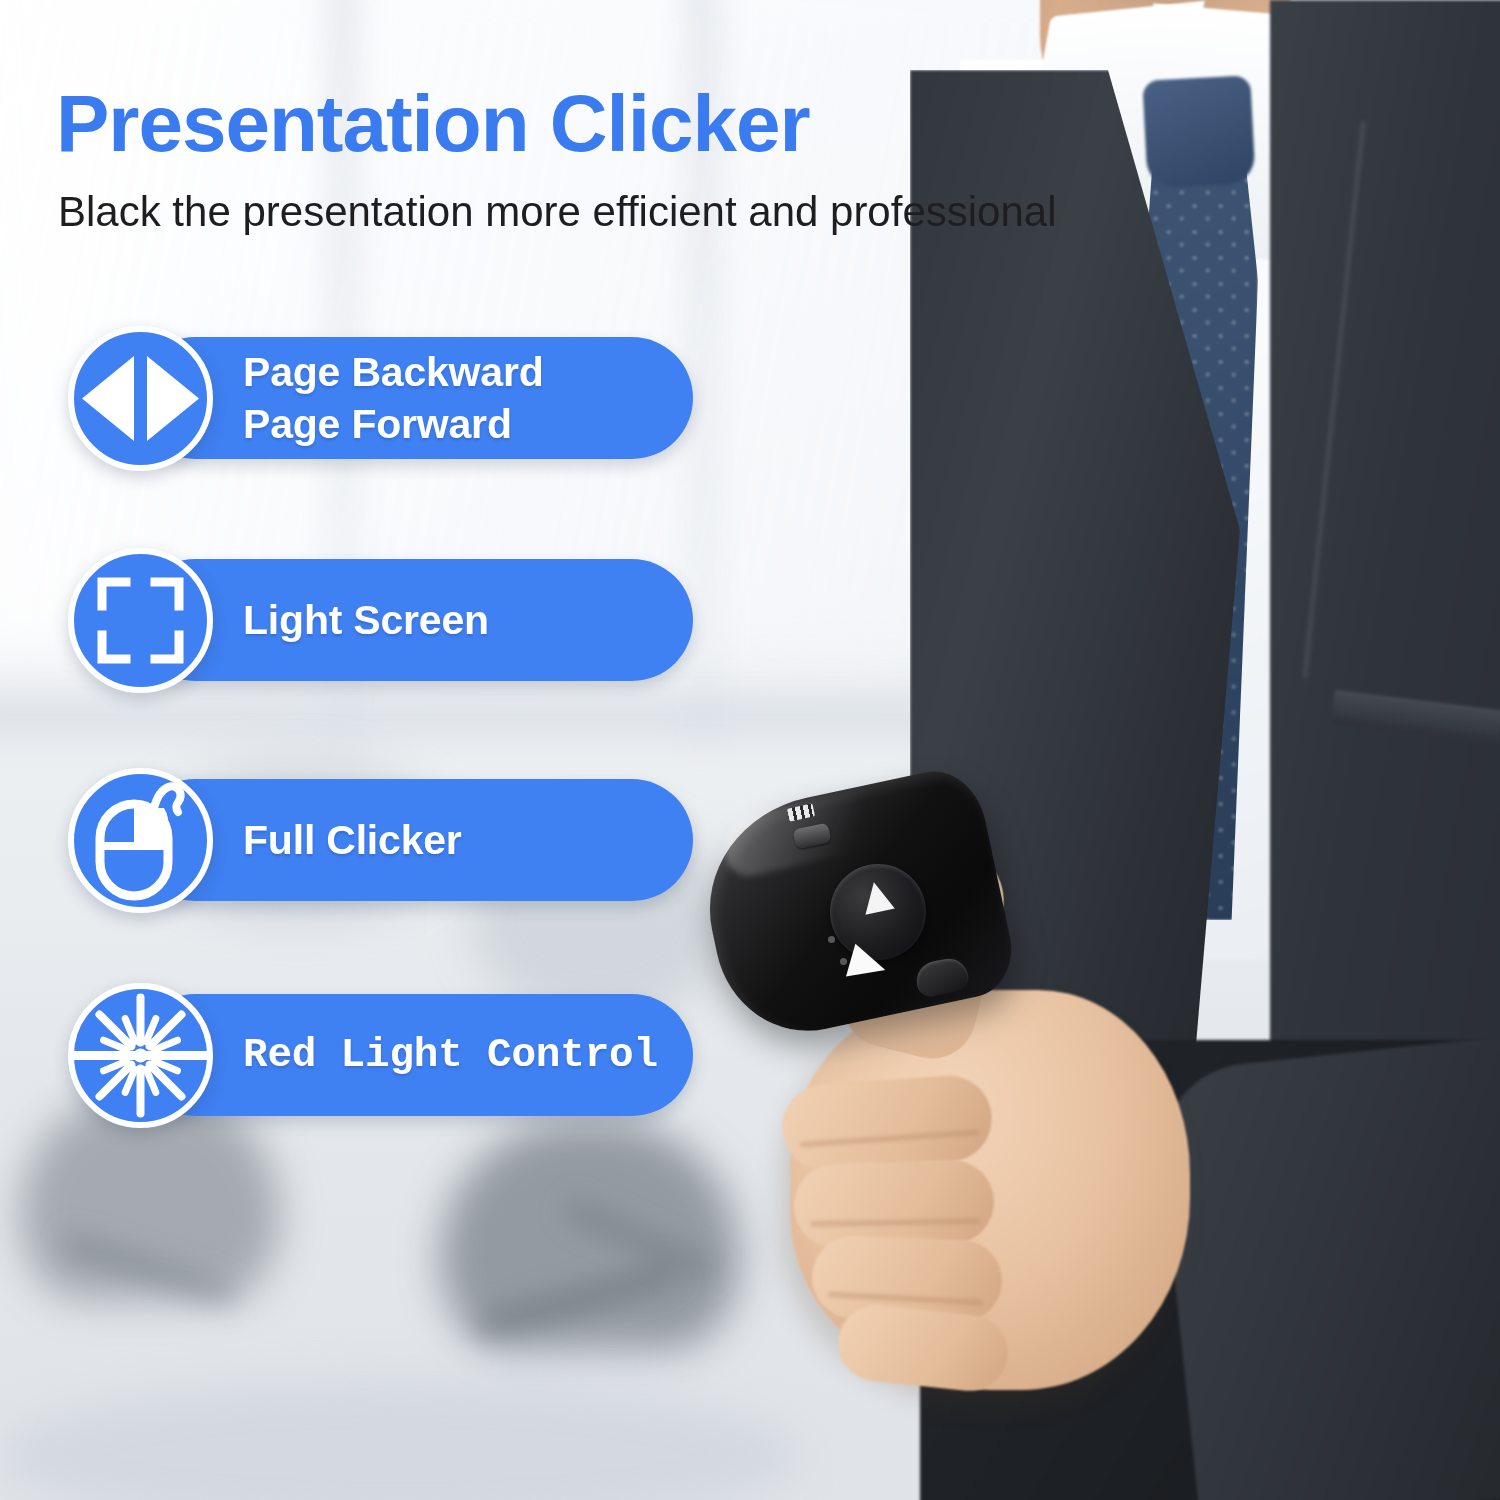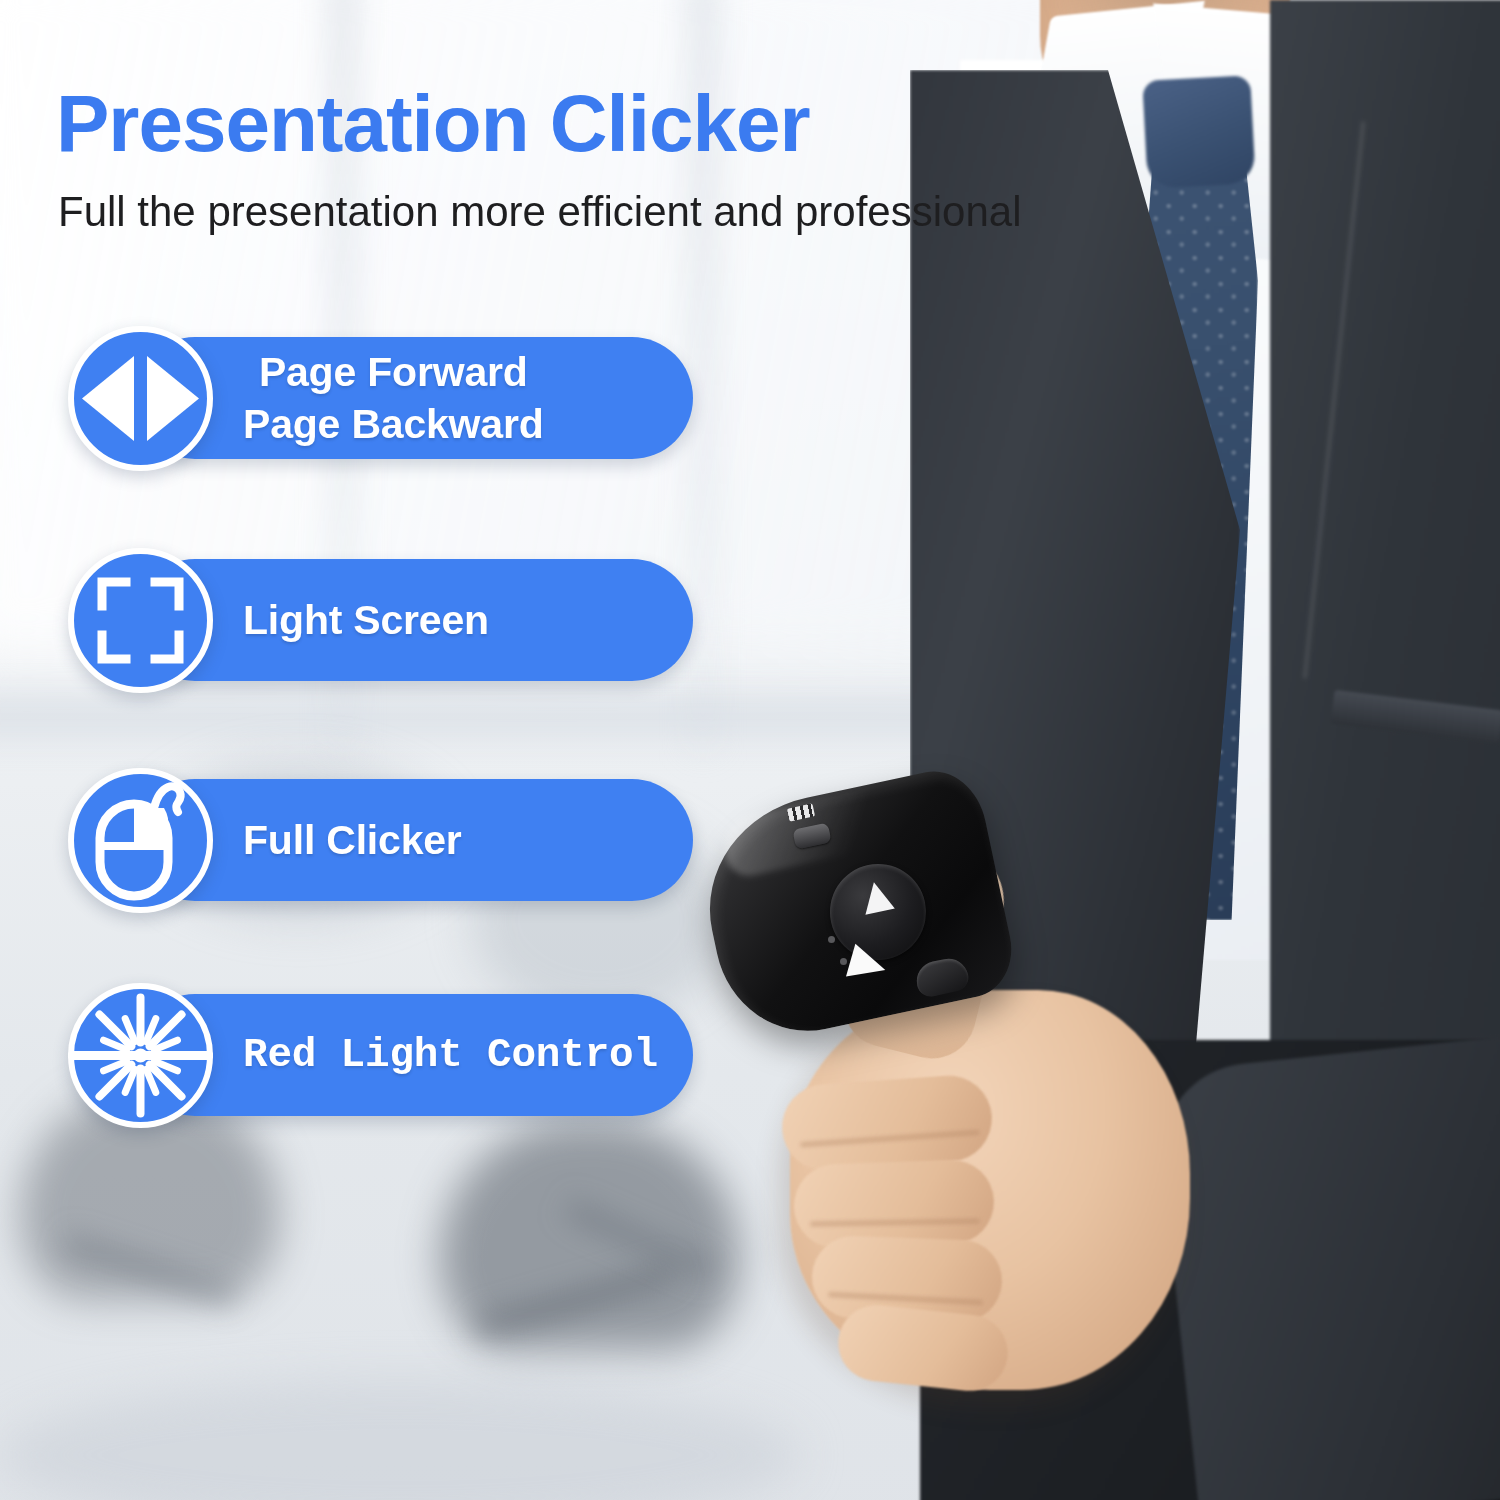--- a/index.html
+++ b/index.html
@@ -7,21 +7,20 @@
     padding: 0;
     background: #ffffff;
   }
   #canvas {
     position: relative;
     width: 1500px;
     height: 1500px;
     overflow: hidden;
     font-family: "Liberation Sans", sans-serif;
     background: #f2f4f6;
-    text-align: center;
   }
 
   
   .bg-layer {
     position: absolute;
     inset: 0;
     overflow: hidden;
   }
   .bg-base {
     position: absolute;
@@ -457,36 +456,36 @@
     <div class="finger" style="left:22px; top:200px; width:210px; height:86px; transform:rotate(-4deg);"></div>
     <div class="finger" style="left:34px; top:282px; width:200px; height:84px; transform:rotate(-2deg);"></div>
     <div class="finger" style="left:52px; top:358px; width:190px; height:82px; transform:rotate(2deg);"></div>
     <div class="finger" style="left:78px; top:430px; width:170px; height:76px; transform:rotate(6deg);"></div>
     <div class="knuckle-line" style="left:40px; top:256px; width:180px; height:5px; transform:rotate(-4deg);"></div>
     <div class="knuckle-line" style="left:50px; top:340px; width:170px; height:5px; transform:rotate(-1deg);"></div>
     <div class="knuckle-line" style="left:68px; top:416px; width:155px; height:5px; transform:rotate(3deg);"></div>
   </div>
 
   <div class="title">Presentation Clicker</div>
-  <div class="subtitle">Full the presentation more efficient and professional</div>
+  <div class="subtitle">Black the presentation more efficient and professional</div>
 
   <div class="features">
 
     <div class="feature" style="top:326px;">
       <div class="pill-bar"></div>
       <div class="pill-circle"></div>
       <div class="pill-icon">
         <svg viewBox="0 0 145 145" width="145" height="145">
           <polygon points="66,30 66,115 14,72.5" fill="#ffffff"></polygon>
           <polygon points="79,30 79,115 131,72.5" fill="#ffffff"></polygon>
         </svg>
       </div>
       <div class="pill-label">
+        <span>Page Backward</span>
         <span>Page Forward</span>
-        <span>Page Backward</span>
       </div>
     </div>
 
     <div class="feature" style="top:548px;">
       <div class="pill-bar"></div>
       <div class="pill-circle"></div>
       <div class="pill-icon">
         <svg viewBox="0 0 145 145" width="145" height="145" fill="none" stroke="#ffffff" stroke-width="9" stroke-linecap="square">
           <polyline points="34,58 34,34 58,34"></polyline>
           <polyline points="111,58 111,34 87,34"></polyline>

